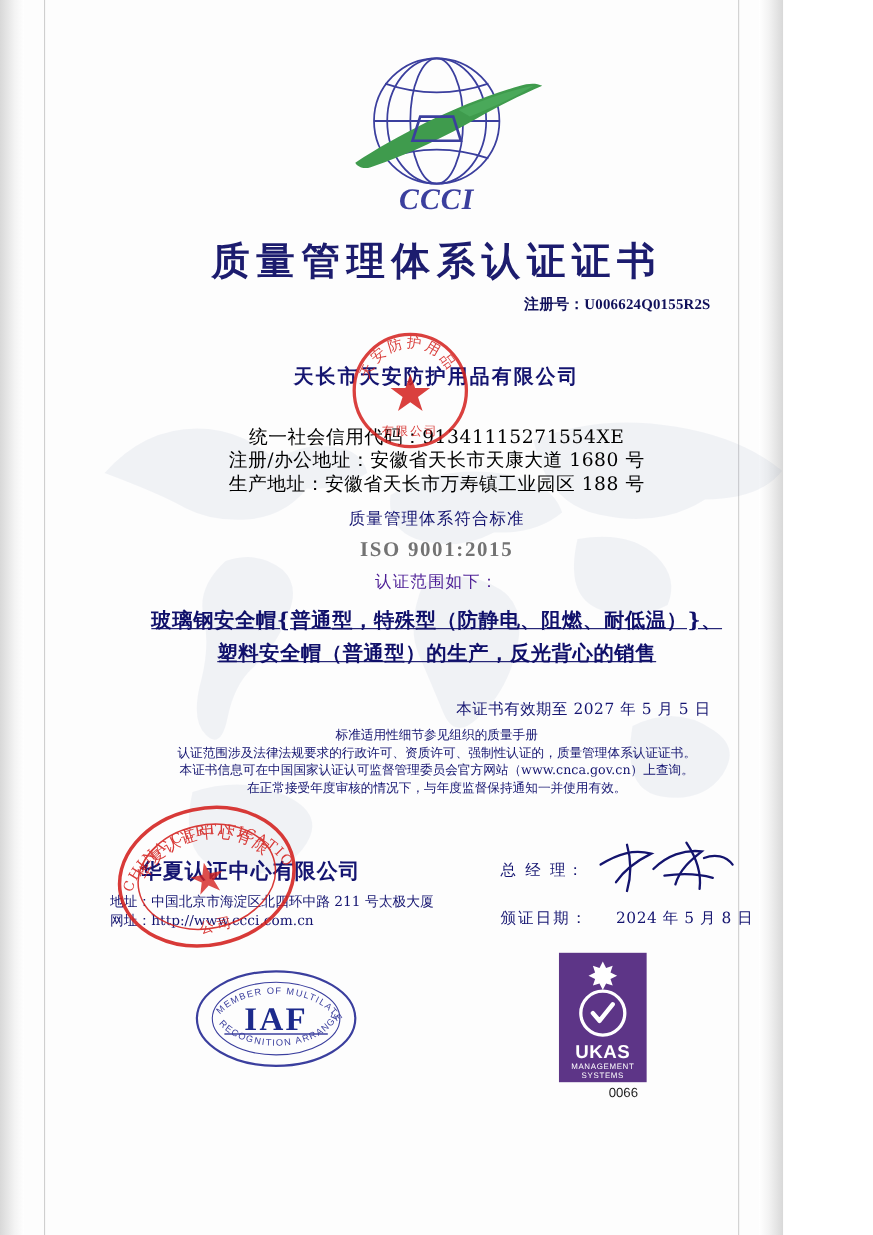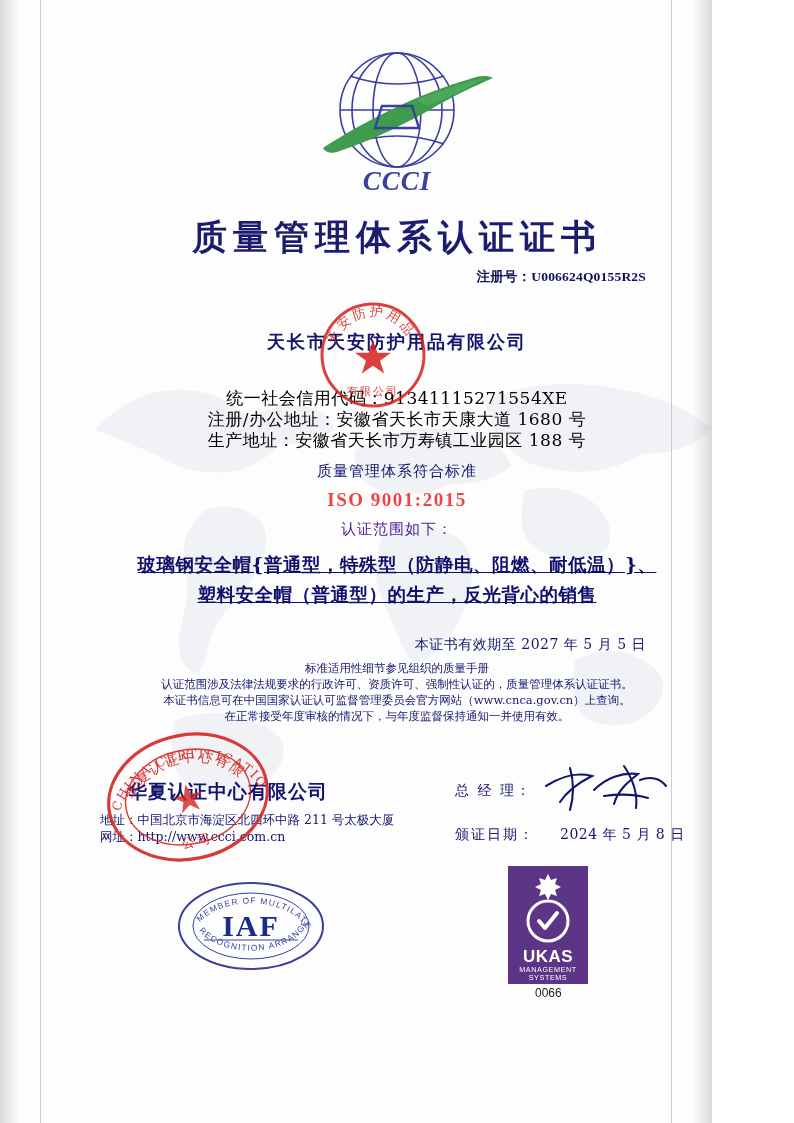--- a/index.html
+++ b/index.html
@@ -136,21 +136,21 @@
     color: #141470;
     font-family: "DejaVu Serif", serif;
     font-size: 15px;
     letter-spacing: 1px;
   }
   .standard-value {
     position: absolute;
     left: 0; right: 0;
     top: 489px;
     text-align: center;
-    color: #ef4444;
+    color: #737373;
     font-family: "Liberation Serif", serif;
     font-weight: bold;
     font-size: 19px;
     letter-spacing: 1.5px;
   }
   .scope-label {
     position: absolute;
     left: 0; right: 0;
     top: 520px;
     text-align: center;
@@ -287,24 +287,24 @@
   }
   .ukas-mark {
     position: absolute;
     left: 508px;
     top: 866px;
     width: 80px;
     height: 118px;
   }
   .ukas-num {
     position: absolute;
-    left: 535px;
+    left: 500px;
     top: 986px;
     width: 80px;
-    text-align: left;
+    text-align: right;
     font-family: "Liberation Sans", sans-serif;
     font-size: 12px;
     color: #222;
   }
 </style>
 </head>
 <body>
 
 <div class="page">
 

